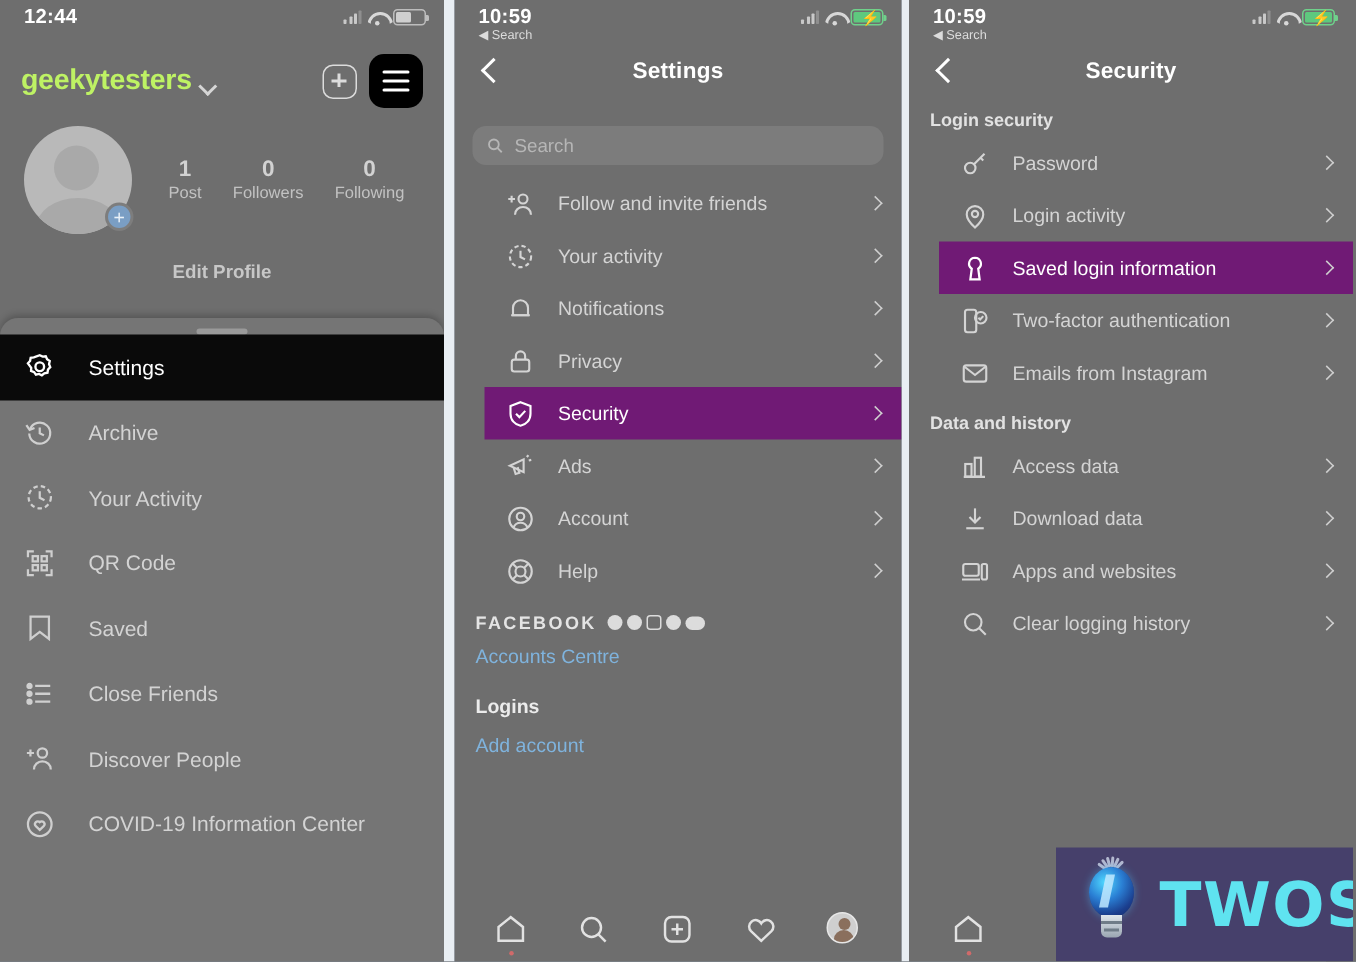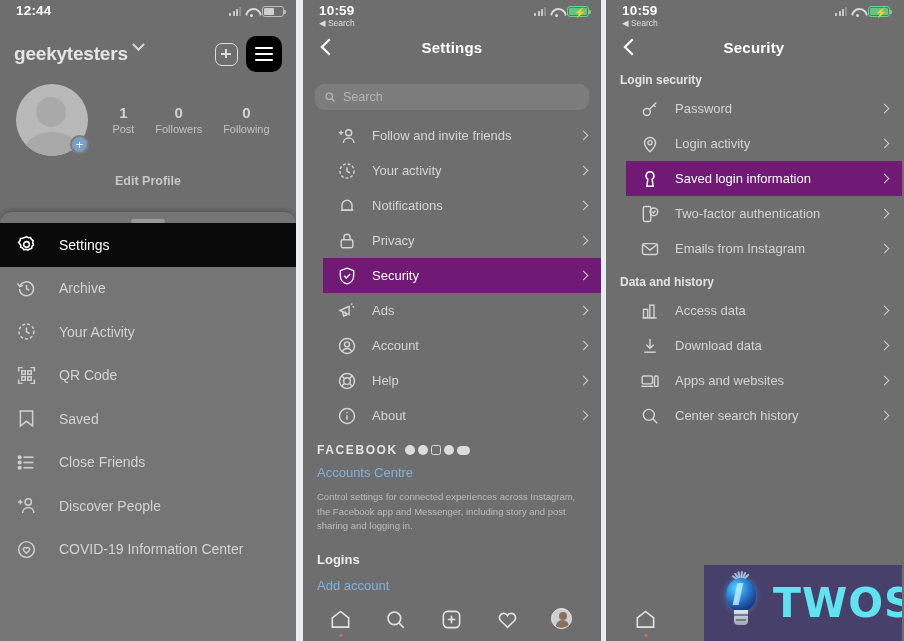--- a/index.html
+++ b/index.html
@@ -92,22 +92,22 @@
     position:absolute; left:0; right:0; text-align:center;
     font-size: 15px; font-weight: bold; color: #ffffff; letter-spacing: .2px;
   }
 
   
   .p1-head {
     display:flex; align-items:center; justify-content:space-between;
     padding: 6px 14px 0 14px;
   }
   .p1-user {
-    display:flex; align-items:flex-start; gap:6px;
-    font-size: 19px; font-weight: bold; color:#e5e5e5; letter-spacing:-.2px;
+    display:flex; align-items:flex-end; gap:6px;
+    font-size: 19px; font-weight: bold; color:#bef264; letter-spacing:-.2px;
   }
   .caret-d {
     width: 9px; height: 9px; border-right: 2px solid #d6d6d6;
     border-bottom: 2px solid #d6d6d6; transform: rotate(45deg) translate(-2px,-2px);
   }
   .p1-actions { display:flex; align-items:center; gap:8px; }
   .icon-plus-box {
     width: 23px; height: 23px; border: 1.8px solid #dcdcdc; border-radius: 7px;
     position: relative;
   }
@@ -561,45 +561,33 @@
           <line x1="5.6" y1="5.6" x2="9.2" y2="9.2"></line>
             <line x1="14.8" y1="14.8" x2="18.4" y2="18.4"></line>
           <line x1="18.4" y1="5.6" x2="14.8" y2="9.2"></line>
             <line x1="9.2" y1="14.8" x2="5.6" y2="18.4"></line>
         </svg>
       </span>
       <span class="rlabel">Help</span>
       <span class="chev"></span>
     </div>
 
-    <div class="row">
-      <span class="ri">
-        <svg viewBox="0 0 24 24" width="20" height="20" fill="none" stroke="#d4d4d4" stroke-width="1.7">
-          <circle cx="12" cy="12" r="9"></circle>
-            <line x1="12" y1="11" x2="12" y2="16.5"></line>
-          <circle cx="12" cy="7.8" r="1" fill="#d4d4d4" stroke="none"></circle>
-        </svg>
-      </span>
-      <span class="rlabel">About</span>
-      <span class="chev"></span>
-    </div>
 
     <div class="fb-block">
       <div class="fb-title">
         <span>FACEBOOK</span>
         <span class="fb-icons">
           <span></span>
           <span></span>
           <span class="sq"></span>
           <span></span>
           <span class="oval"></span>
         </span>
       </div>
       <div class="fb-link">Accounts Centre</div>
-      <div class="fb-desc">Control settings for connected experiences across Instagram, the Facebook app and Messenger, including story and post sharing and logging in.</div>
     </div>
 
     <div class="logins-h">Logins</div>
     <div class="add-acc">Add account</div>
 
     <div class="tabbar">
       <div class="tab">
         <svg viewBox="0 0 24 24" width="23" height="23" fill="none" stroke="#e2e2e2" stroke-width="1.7">
           <path d="M3.5 10.4L12 3.6l8.5 6.8V20H3.5z"></path>
         </svg>
@@ -754,21 +742,21 @@
       <span class="chev"></span>
     </div>
 
     <div class="row">
       <span class="ri">
         <svg viewBox="0 0 24 24" width="20" height="20" fill="none" stroke="#d4d4d4" stroke-width="1.7">
           <circle cx="10.6" cy="10.6" r="6.6"></circle>
             <line x1="15.4" y1="15.4" x2="20.6" y2="20.6"></line>
         </svg>
       </span>
-      <span class="rlabel">Center search history</span>
+      <span class="rlabel">Clear logging history</span>
       <span class="chev"></span>
     </div>
 
     <div class="tabbar" style="justify-content:flex-start; gap:50px; padding-left:28px;">
       <div class="tab">
         <svg viewBox="0 0 24 24" width="23" height="23" fill="none" stroke="#e2e2e2" stroke-width="1.7">
           <path d="M3.5 10.4L12 3.6l8.5 6.8V20H3.5z"></path>
         </svg>
         <span class="tab-dot"></span>
       </div>

